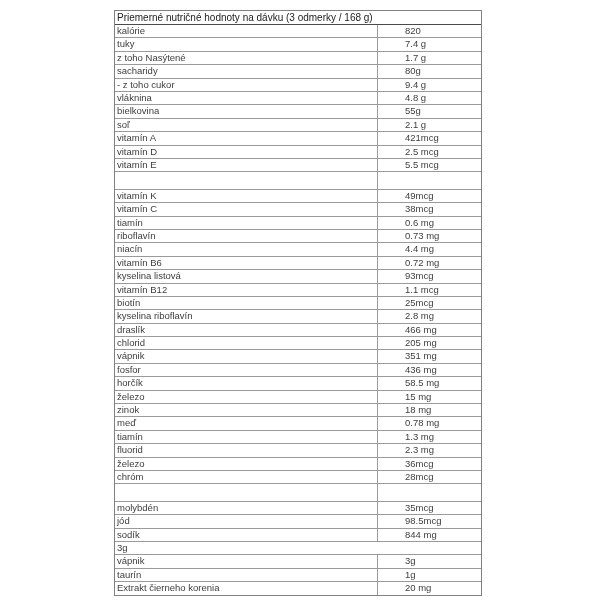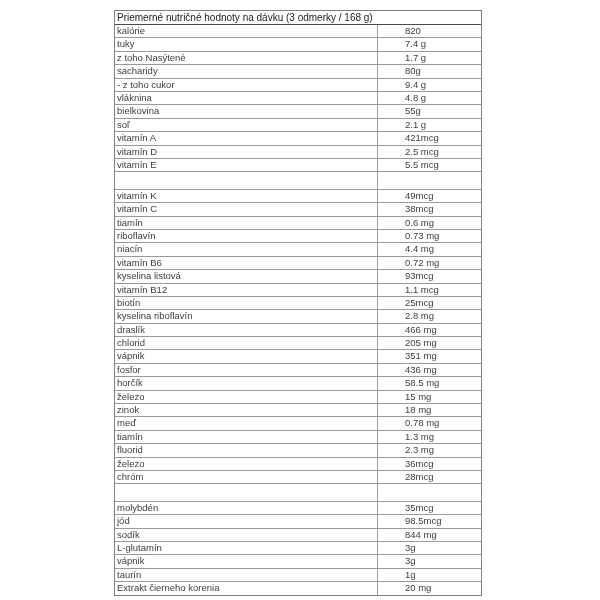--- a/index.html
+++ b/index.html
@@ -209,21 +209,20 @@
         </div>
         <div class="row">
           <div class="cell label">jód</div>
           <div class="cell value">98.5mcg</div>
         </div>
         <div class="row">
           <div class="cell label">sodík</div>
           <div class="cell value">844 mg</div>
         </div>
         <div class="row">
-          <div class="cell label">L-glutamín</div>
           <div class="cell value">3g</div>
         </div>
         <div class="row">
           <div class="cell label">vápnik</div>
           <div class="cell value">3g</div>
         </div>
         <div class="row">
           <div class="cell label">taurín</div>
           <div class="cell value">1g</div>
         </div>

